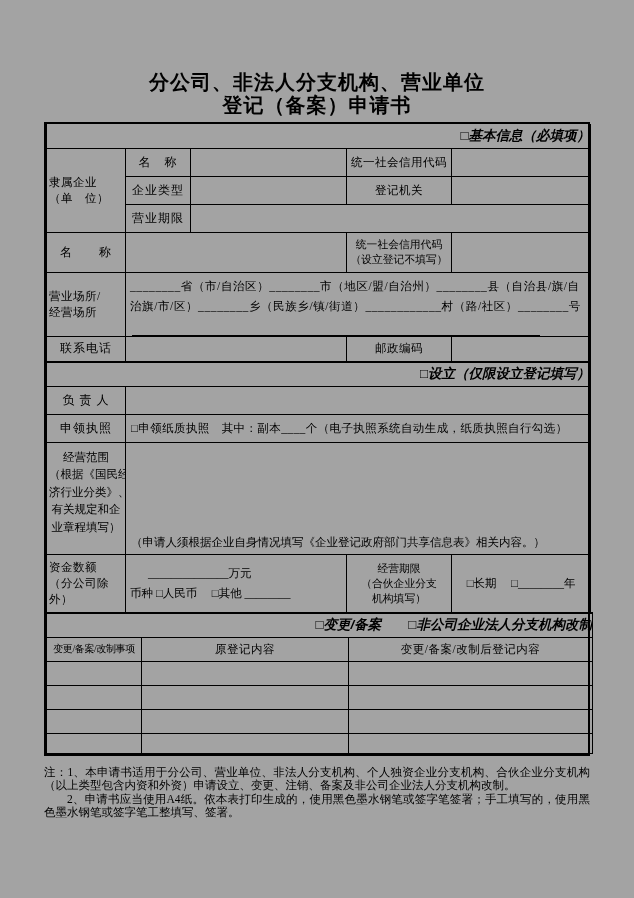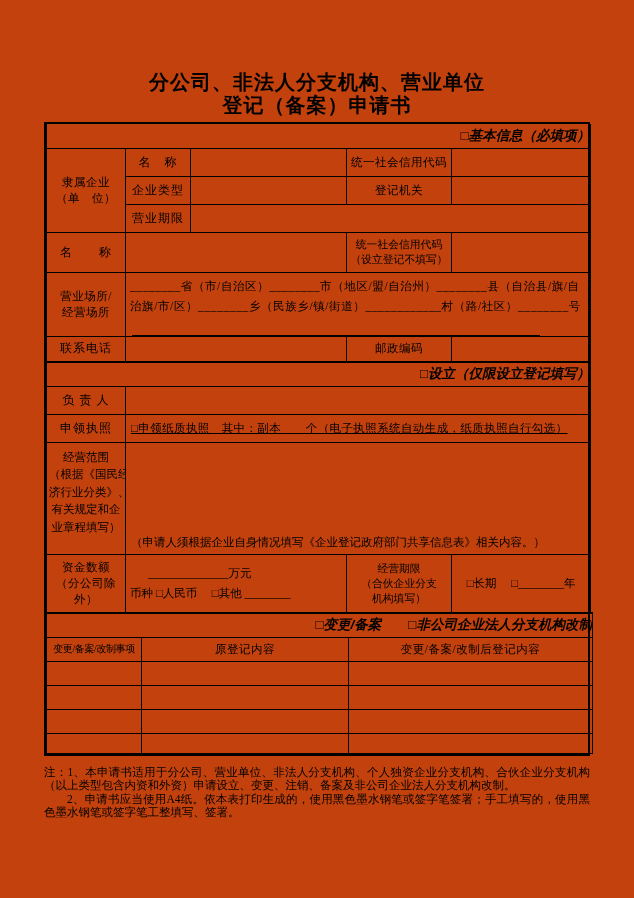--- a/index.html
+++ b/index.html
@@ -3,21 +3,21 @@
 <meta charset="utf-8">
 <style>
   * { box-sizing: border-box; }
   html, body { margin: 0; padding: 0; }
   body {
     width: 634px; height: 898px;
     background: #ffffff;
     font-family: "Liberation Serif", "DejaVu Serif", serif;
     color: #000;
   }
-  .page { position: relative; width: 634px; height: 898px; background: #c2410c; overflow: hidden; }
+  .page { position: relative; width: 634px; height: 898px; background: #a3a3a3; overflow: hidden; }
 
   .title {
     padding-top: 71px;
     text-align: center;
     font-family: "Liberation Sans", "DejaVu Sans", sans-serif;
     font-weight: bold;
     font-size: 20px;
     line-height: 23px;
     letter-spacing: 1px;
   }
@@ -38,21 +38,21 @@
     text-align: right;
     height: 24px;
     padding: 0;
     font-style: italic;
   }
   .sec-thick { border-top: 2px solid #000 !important; }
   .no-bottom td { border-bottom: 0; }
   .t1-first td { border-top: 0; }
 
   .lab { text-align: center; font-size: 12px; letter-spacing: 1px; }
-  .lab2 { text-align: center; font-size: 11.5px; line-height: 16px; letter-spacing: 0.5px; }
+  .lab2 { text-align: left; font-size: 11.5px; line-height: 16px; letter-spacing: 0.5px; }
   .dlab { text-align: center; font-size: 11.5px; white-space: nowrap; letter-spacing: 0.5px; }
   .dlab2 { text-align: center; font-size: 10.8px; line-height: 15px; white-space: nowrap; }
 
   .h28 { height: 28px; }
   .h40 { height: 40px; }
   .h60 { height: 60px; }
   .h38 { height: 26px; }
   .h112 { height: 112px; }
   .h58 { height: 58px; }
   .h24 { height: 24px; }
@@ -65,21 +65,21 @@
     padding: 3px 6px 0 4px;
     vertical-align: top;
   }
   .addr-underline {
     height: 15px;
     border-bottom: 1.5px solid #000;
     width: 408px;
     margin: 5px 0 0 2px;
   }
 
-  .licval { font-size: 11.5px; padding-left: 5px; letter-spacing: 0.4px; text-decoration: underline; }
+  .licval { font-size: 11.5px; padding-left: 5px; letter-spacing: 0.4px; }
 
   .scope-lab { vertical-align: top; padding-top: 6px; }
   .scope-lab div { text-align: center; font-size: 11.5px; line-height: 17.5px; white-space: nowrap; }
   .scope-val { vertical-align: bottom; padding: 0 4px 4px 5px; font-size: 11.5px; }
 
   .cap-val { font-size: 11.5px; line-height: 20px; padding-left: 4px; }
   .cap-amount { padding-left: 18px; }
   .term-val { font-size: 11.5px; text-align: center; white-space: nowrap; }
 
   .chg-h1 { text-align: center; font-size: 10px; letter-spacing: -0.4px; white-space: nowrap; padding: 0; }

